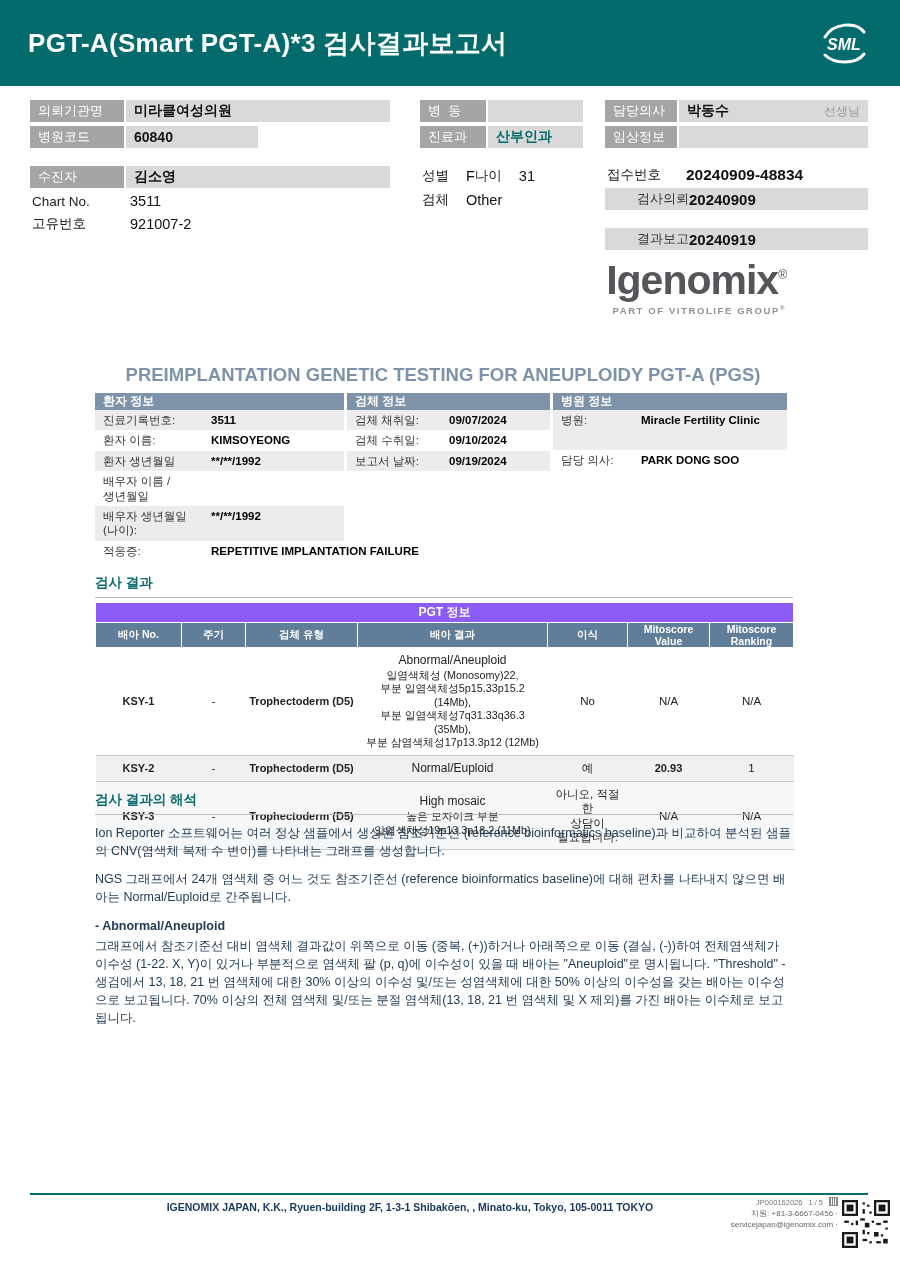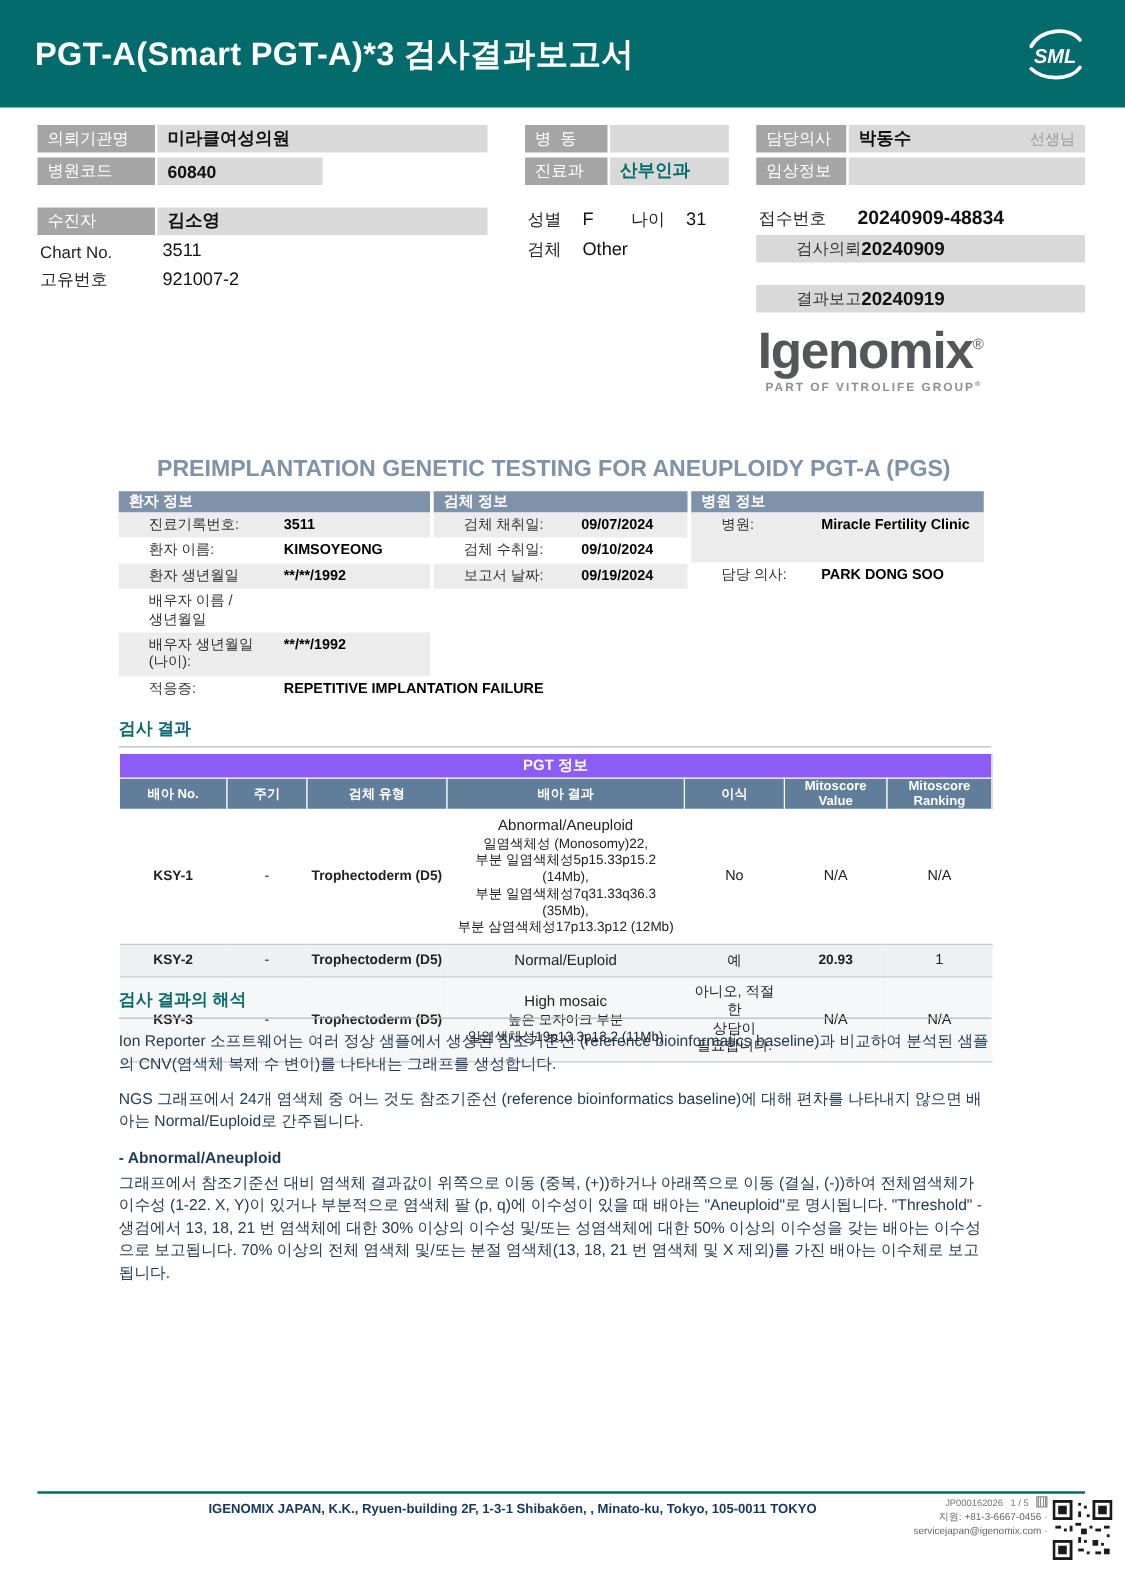--- a/index.html
+++ b/index.html
@@ -38,21 +38,21 @@
   .brand .tagreg { font-size: 6px; vertical-align: super; }
 
   
   .rpt-title { position: absolute; left: 90px; top: 364px; width: 706px; text-align: center;
                color: #7e93a9; font-weight: bold; font-size: 18.5px; }
 
   
   .info { position: absolute; left: 95px; top: 393px; width: 692px; display: flex; gap: 3px; }
   .icol { display: flex; flex-direction: column; }
   .ihead { background: #7e93a9; color: #fff; font-weight: bold; font-size: 12px; height: 17px; line-height: 17px; padding-left: 8px; }
-  .irow { display: flex; padding: 3px 0 3px 24px; font-size: 11.5px; align-items: flex-start; }
+  .irow { display: flex; padding: 3px 0 3px 8px; font-size: 11.5px; align-items: flex-start; }
   .icol .irow:nth-child(even) { background: #ececec; }
   .ilab { color: #333; white-space: pre-line; flex: 0 0 auto; line-height: 1.25; }
   .ival { color: #000; font-weight: bold; white-space: pre-line; line-height: 1.25; }
   .ival.nowrap { white-space: nowrap; }
   .c1 { width: 249px; } .c1 .ilab { width: 108px; }
   .c2 { width: 206px; } .c2 .ilab { width: 94px; }
   .c3 { width: 234px; } .c3 .ilab { width: 80px; }
   .c3 .ival { width: 146px; }
   .minh40 { min-height: 40px; }
 
@@ -130,21 +130,21 @@
     <span class="lab" style="width:66px">병  동</span>
     <span class="val"></span>
   </div>
   <div class="kv" style="left:420px;top:126px;width:163px">
     <span class="lab" style="width:66px">진료과</span>
     <span class="val teal">산부인과</span>
   </div>
   <div class="plainrow" style="left:422px;top:166px">
     <span class="plab" style="width:44px">성별</span>
     <span class="pval">F</span>
-    <span class="plab" style="width:44px;margin-left:30px">나이</span>
+    <span class="plab" style="width:44px;">나이</span>
     <span class="pval">31</span>
   </div>
   <div class="plainrow" style="left:422px;top:190px">
     <span class="plab" style="width:44px">검체</span>
     <span class="pval">Other</span>
   </div>
 
   <div class="kv" style="left:605px;top:100px;width:263px">
     <span class="lab" style="width:72px">담당의사</span>
     <span class="val">

